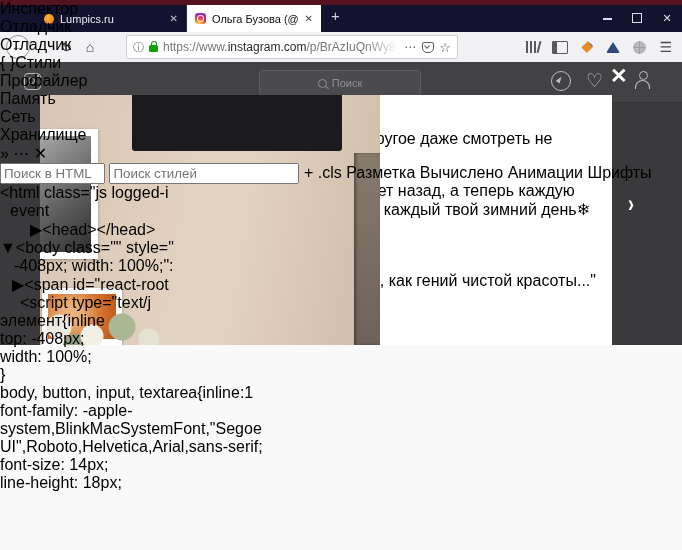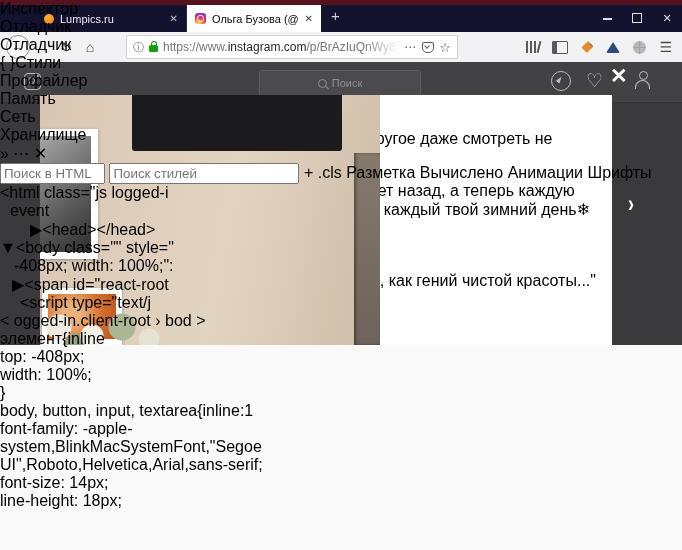--- a/index.html
+++ b/index.html
@@ -404,27 +404,20 @@
     <div id="pane1" class="code">
       <div class="mline"><span class="tk-tag">&lt;html</span><span class="tk-attr"> class</span><span class="tk-val">="</span><span class="tk-val">js logged-i</span></div>
       <div class="mline" style="padding-left:10px;"><span class="badge">event</span></div>
       <div class="mline" style="padding-left:6px;margin-left:24px;"><span class="tk-arrow">▶</span><span class="tk-tag">&lt;head&gt;</span><span class="collapse-box"></span><span class="tk-tag">&lt;/head&gt;</span></div>
       <div class="mline selrow"><span class="tk-arrow">▼</span><span class="tk-tag">&lt;body class="" style="</span></div>
       <div class="mline selrow" style="padding-left:14px;"><span class="tk-val">-408px; width: 100%;":</span></div>
       <div class="mline" style="padding-left:12px;"><span class="tk-arrow">▶</span><span class="tk-tag">&lt;span</span><span class="tk-attr"> id</span><span class="tk-val">="</span><span class="tk-val">react-root</span></div>
       <div class="mline" style="padding-left:20px;"><span class="tk-tag">&lt;script</span><span class="tk-attr"> type</span><span class="tk-val">="</span><span class="tk-val">text/j</span></div>
       <div id="p1-vscroll"><span class="tri-up" style="position:absolute;left:1px;top:2px;transform:scale(.8);"></span><span class="thumb"></span><span class="tri-dn" style="position:absolute;left:1px;bottom:2px;transform:scale(.8);"></span></div>
       <div id="p1-hscroll"><span class="tri-l"></span><span class="thumb"></span><span class="tri-r"></span></div>
-      <div id="crumbs">
-        <span class="crumb-nav">&lt;</span>
-        <span>ogged-in.client-root</span>
-        <span class="crumb-sep">›</span>
-        <span class="crumb-sel">bod</span>
-        <span class="crumb-nav" style="margin-left:auto;">&gt;</span>
-      </div>
     </div>
 
     <div id="pane2" class="code">
       <div class="rline" style="position:relative;"><span class="sel-name">элемент</span><span class="gear"></span><span class="brace">{</span><span class="origin">inline</span></div>
       <div class="rline prop-ind"><span class="pname">top</span><span>: </span><span class="pval">-408px;</span></div>
       <div class="rline prop-ind"><span class="pname">width</span><span>: </span><span class="pval">100%;</span></div>
       <div class="rline"><span class="brace">}</span></div>
       <div class="rule-div"></div>
       <div class="rline" style="position:relative;"><span class="sel-name">body, button, input, textarea</span><span class="gear"></span><span class="brace">{</span><span class="origin">inline:1</span></div>
       <div class="rline prop-ind"><span class="pname">font-family:</span><span> </span><span class="pval">-apple-</span></div>

